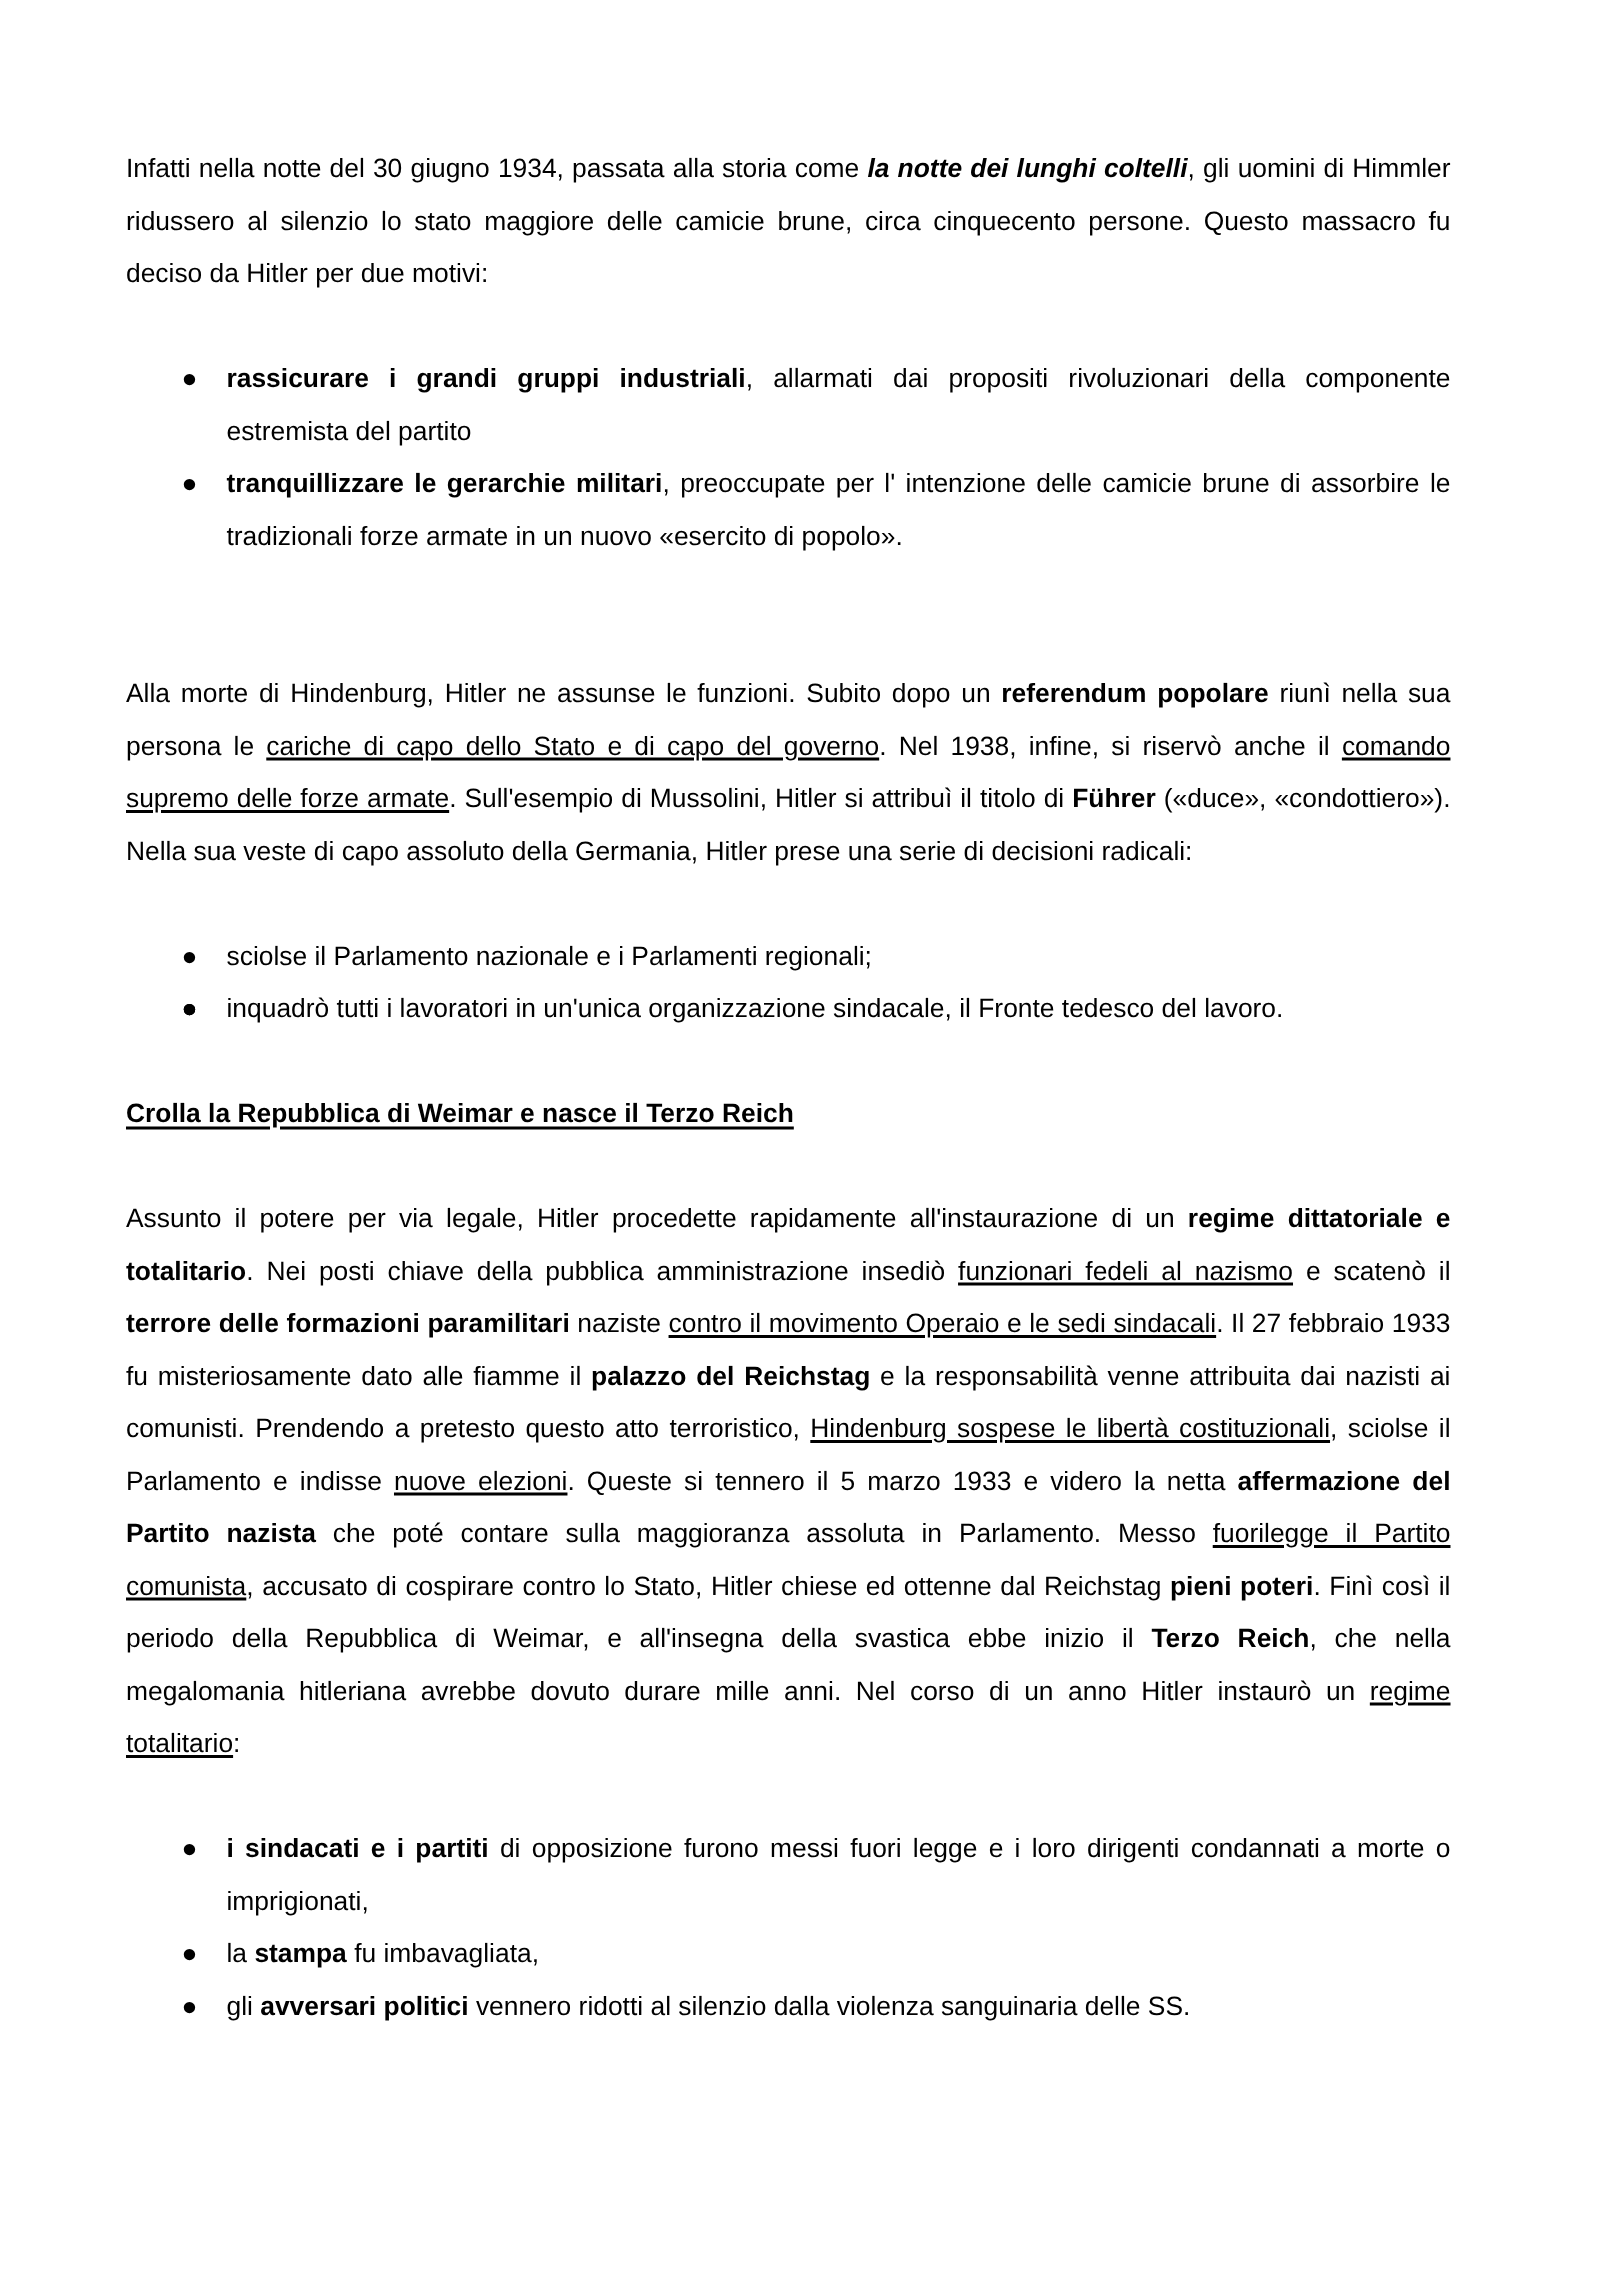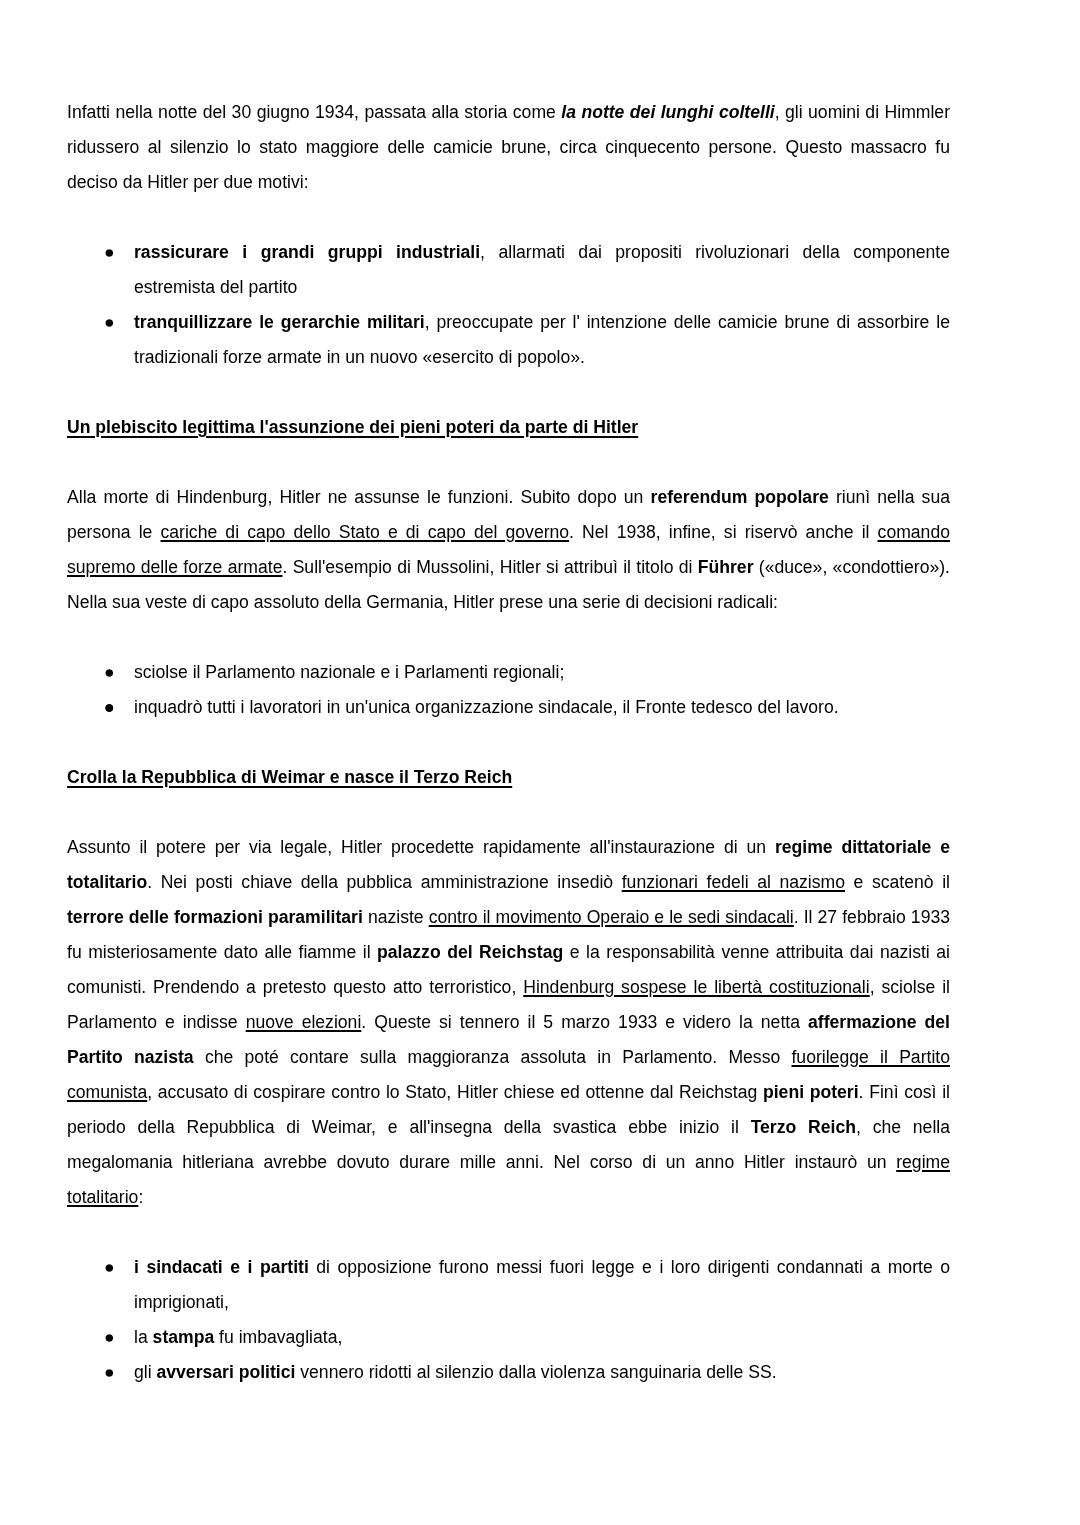--- a/index.html
+++ b/index.html
@@ -13,21 +13,21 @@
     height: 1525px;
     font-family: "Liberation Sans", sans-serif;
     color: #000000;
     -webkit-font-smoothing: antialiased;
   }
   .page {
     position: relative;
     box-sizing: border-box;
     width: 1080px;
     height: 1525px;
-    padding: 95px 98px 0 67px;
+    padding: 95px 98px 0 84px;
     background: #ffffff;
   }
   .doc-body {
     width: 883px;
   }
   p.para {
     margin: 0;
     font-size: 17.6px;
     line-height: 35px;
     text-align: justify;
@@ -86,21 +86,20 @@
 
 <div class="page">
   <div class="doc-body" id="doc-body">
       <p class="para"><span>Infatti nella notte del 30 giugno 1934, passata alla storia come </span><span class="bi">la notte dei lunghi coltelli</span><span>, gli uomini di Himmler ridussero al silenzio lo stato maggiore delle camicie brune, circa cinquecento persone. Questo massacro fu deciso da Hitler per due motivi:</span></p>
       <div class="spacer-sm"></div>
       <ul class="bullets">
         <li><span class="marker">●</span><b>rassicurare i grandi gruppi industriali</b><span>, allarmati dai propositi rivoluzionari della componente estremista del partito</span></li>
         <li><span class="marker">●</span><b>tranquillizzare le gerarchie militari</b><span>, preoccupate per l' intenzione delle camicie brune di assorbire le tradizionali forze armate in un nuovo «esercito di popolo».</span></li>
       </ul>
       <div class="spacer-md"></div>
-      <h2 class="heading">Un plebiscito legittima l'assunzione dei pieni poteri da parte di Hitler</h2>
       <div class="spacer-md"></div>
       <p class="para"><span>Alla morte di Hindenburg, Hitler ne assunse le funzioni. Subito dopo un </span><b>referendum popolare</b><span> riunì nella sua persona le </span><span class="u">cariche di capo dello Stato e di capo del governo</span><span>. Nel 1938, infine, si riservò anche il </span><span class="u">comando supremo delle forze armate</span><span>. Sull'esempio di Mussolini, Hitler si attribuì il titolo di </span><b>Führer</b><span> («duce», «condottiero»). Nella sua veste di capo assoluto della Germania, Hitler prese una serie di decisioni radicali:</span></p>
       <div class="spacer-sm"></div>
       <ul class="bullets">
         <li class="nowrap-item"><span class="marker">●</span><span>sciolse il Parlamento nazionale e i Parlamenti regionali;</span></li>
         <li class="nowrap-item"><span class="marker">●</span></li>
         <li class="nowrap-item"><span class="marker">●</span></li>
         <li class="nowrap-item"><span class="marker">●</span><span>inquadrò tutti i lavoratori in un'unica organizzazione sindacale, il Fronte tedesco del lavoro.</span></li>
       </ul>
       <div class="spacer-md"></div>

